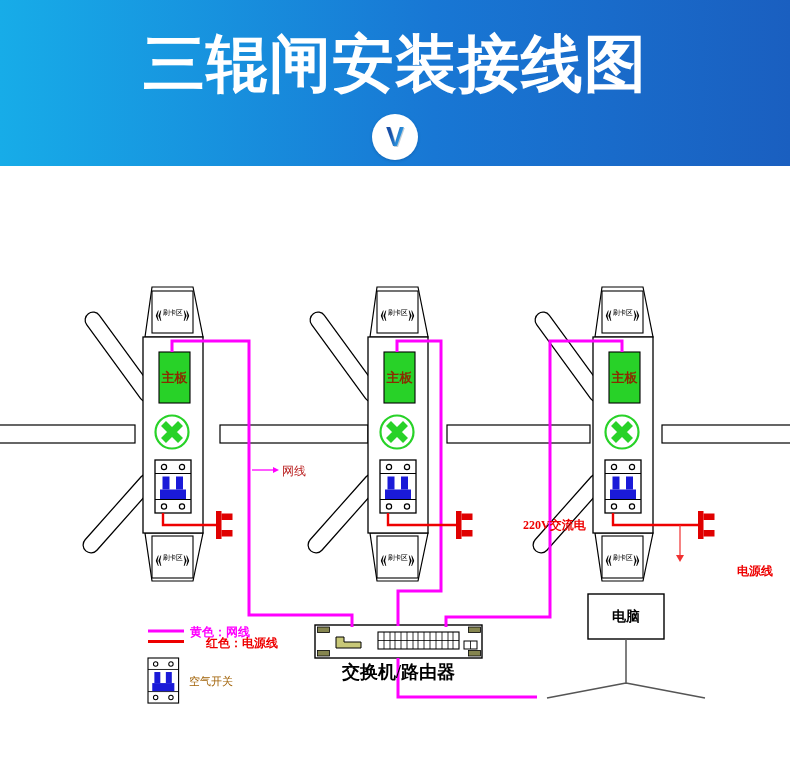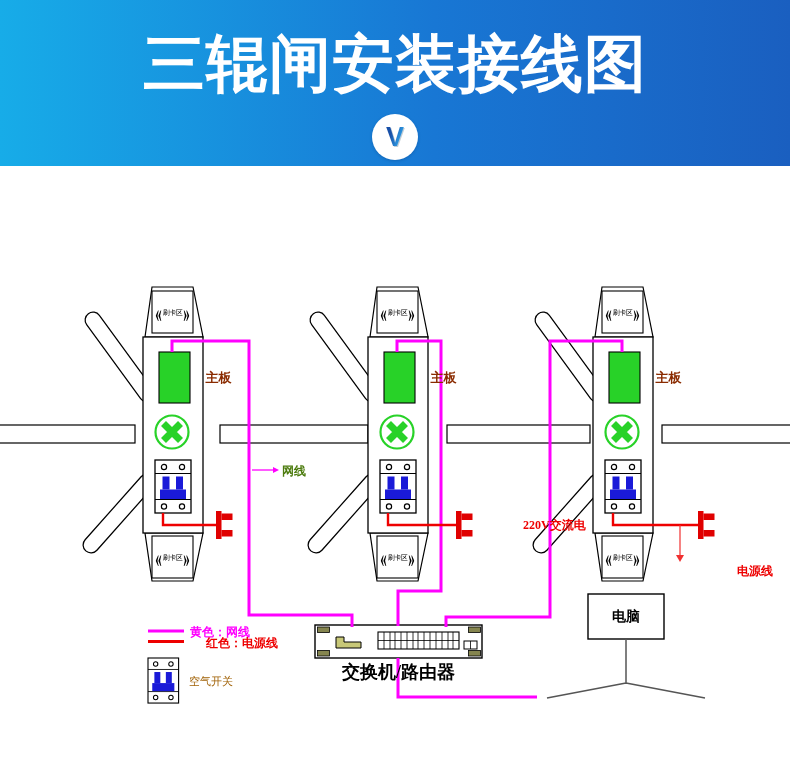--- a/index.html
+++ b/index.html
@@ -14,25 +14,25 @@
        background:#fff;display:flex;align-items:center;justify-content:center;
        box-shadow:0 1px 3px rgba(0,40,90,.25);}
   .badge span{font-size:27px;font-weight:bold;line-height:1;
        background:linear-gradient(110deg,#1850a8 30%,#2fa0e8 75%);
        -webkit-background-clip:text;background-clip:text;color:#1565c0;
        -webkit-text-fill-color:transparent;
        filter:drop-shadow(1.5px 1.5px 0 #c2cdd6);}
   
   .lbl{position:absolute;white-space:nowrap;font-family:"Liberation Serif",serif;}
   .mainboard-lbl{width:31px;height:51px;display:flex;align-items:center;justify-content:center;
-       font-size:13px;font-weight:bold;color:#8a2b00;padding-left:44px;}
+       font-size:13px;font-weight:bold;color:#8a2b00;}
   .swipe{width:41px;height:43px;display:flex;align-items:center;justify-content:center;gap:1px;}
   .swipe .chev{font-size:13px;font-weight:bold;transform:scaleY(2.1);line-height:1;color:#000;}
   .swipe .sw-text{font-size:7px;color:#000;letter-spacing:-.5px;}
-  .net-lbl{color:#4d7c0f;font-size:12px;font-weight:bold;}
+  .net-lbl{color:#b91c1c;font-size:12px;font-weight:normal;}
   .pow-lbl{color:#EE0000;font-size:12px;font-weight:bold;margin-left:46px;}
   .switch-lbl{width:167px;text-align:center;font-size:18px;font-weight:bold;color:#000;}
   .pc-lbl{width:76px;height:45px;display:flex;align-items:center;justify-content:center;
        font-size:14px;font-weight:bold;color:#000;}
   .legend-net{color:#FF00FF;font-size:12px;font-weight:bold;}
   .legend-pow{color:#EE0000;font-size:12px;font-weight:bold;padding-left:16px;}
   .air-lbl{font-size:11px;color:#a16207;font-family:Liberation Serif, serif;}
   svg{position:absolute;left:0;top:0;}
 </style>
 </head>

